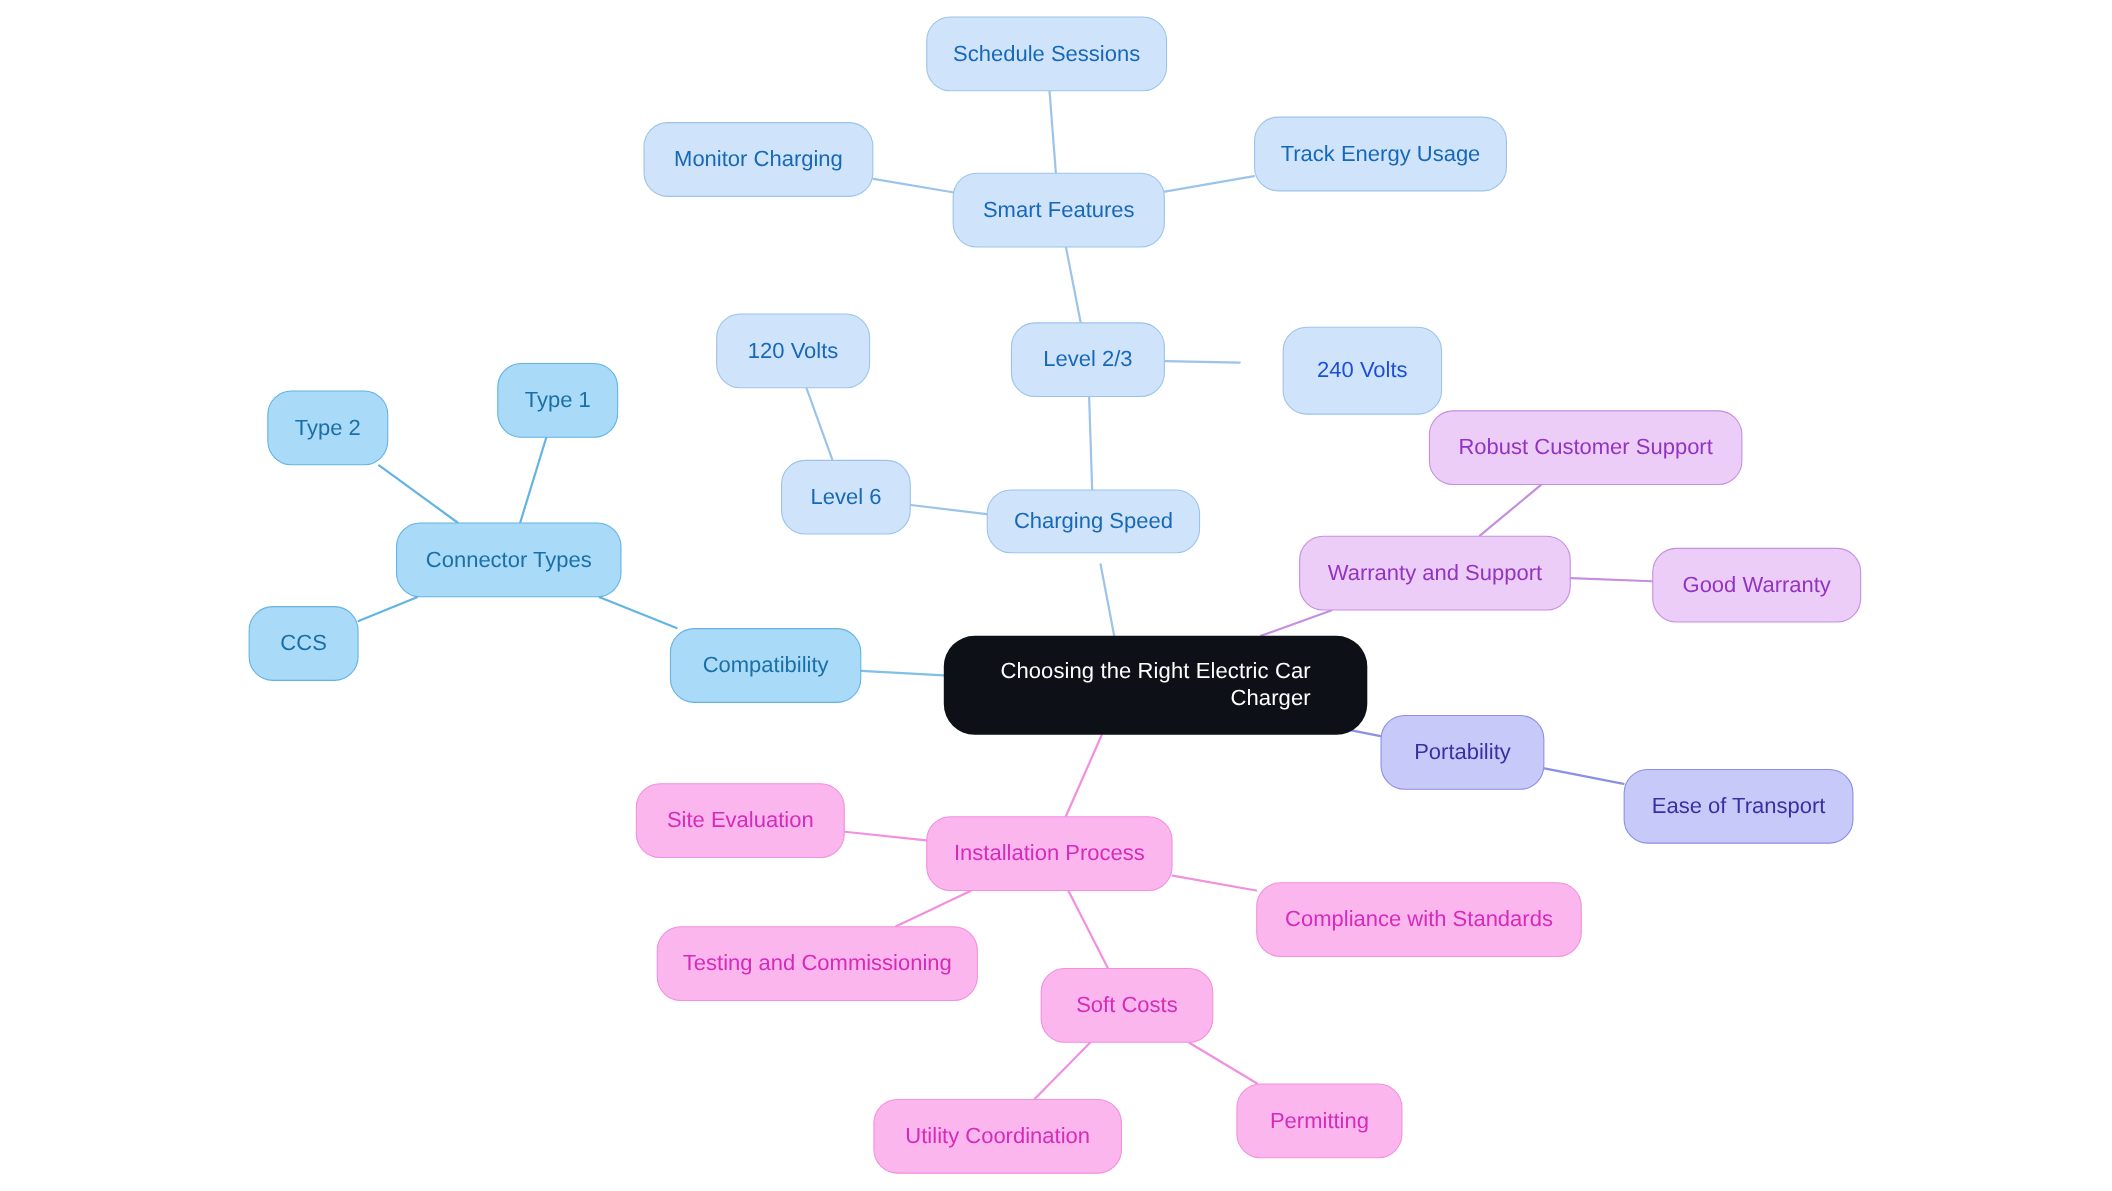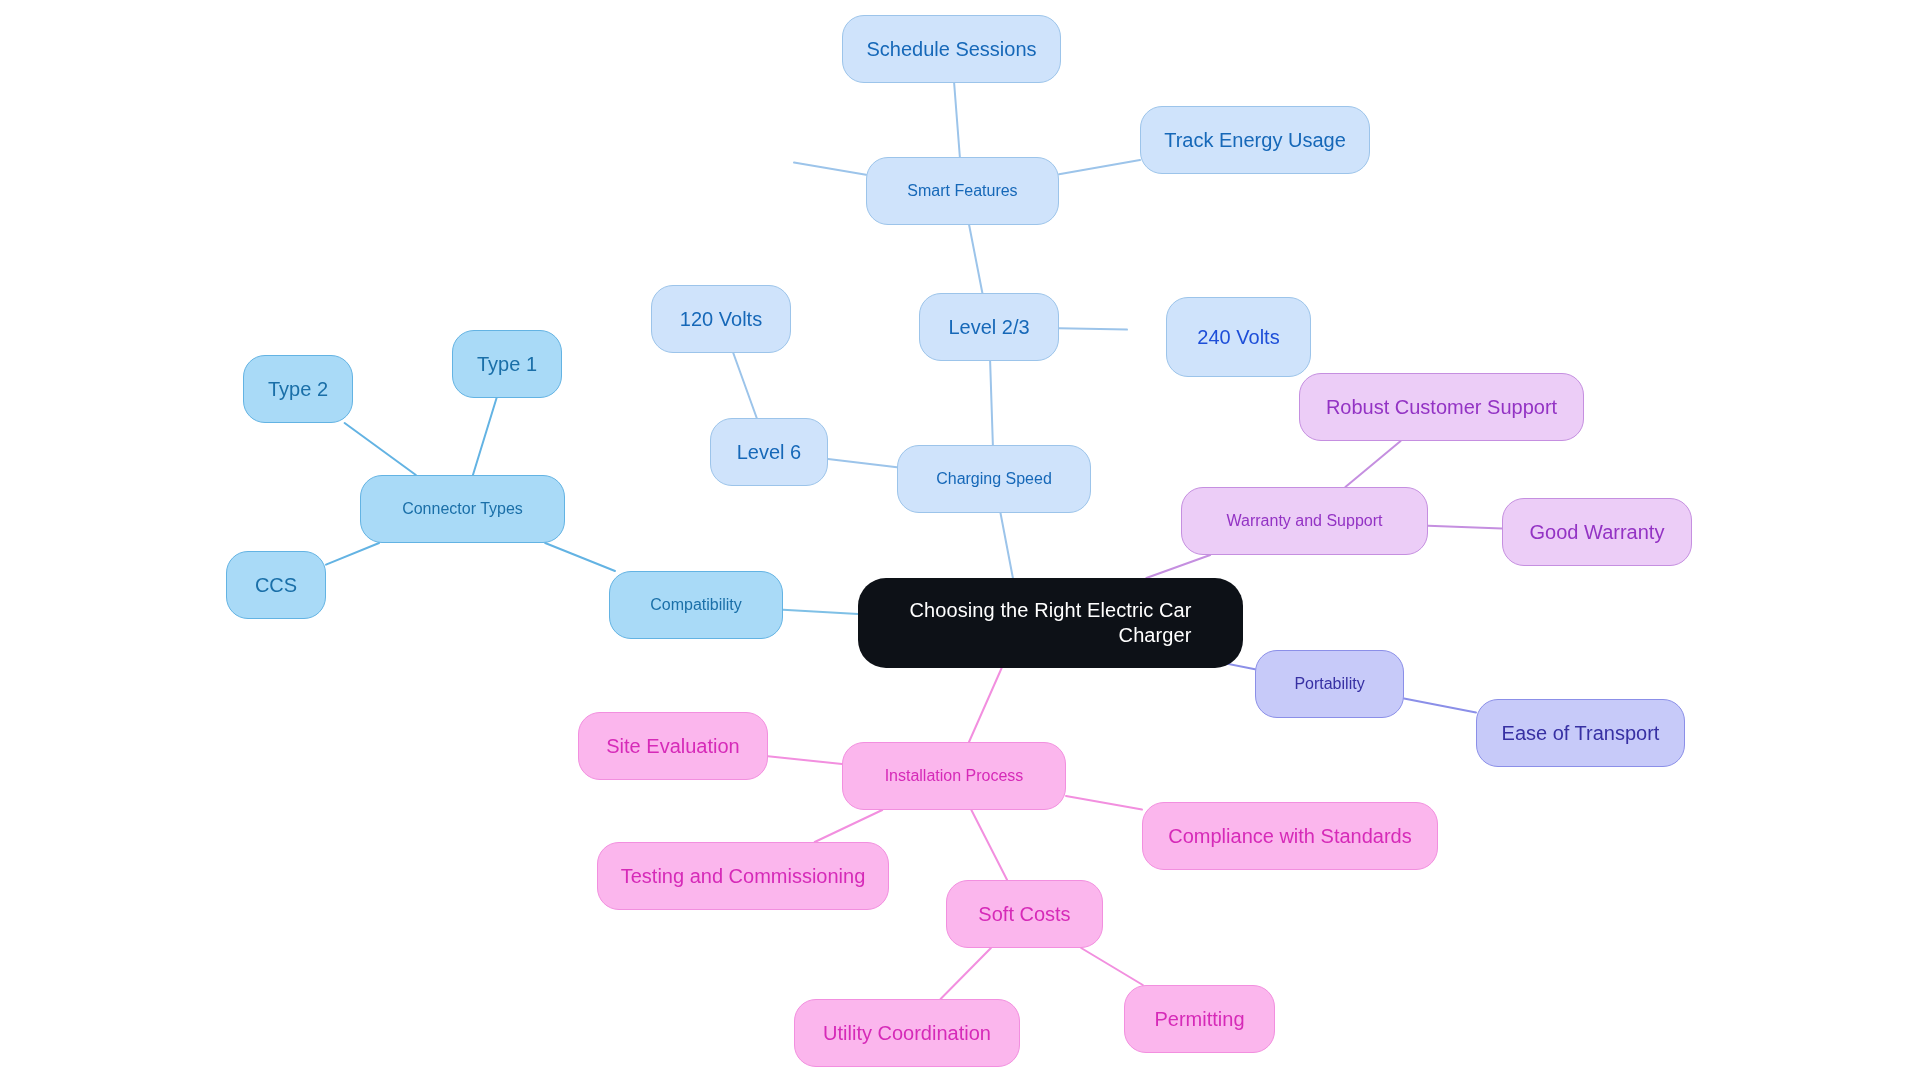--- a/index.html
+++ b/index.html
@@ -37,21 +37,21 @@
     line-height: 1.25;
     white-space: pre-line;
     padding: 2px 10px;
   }
   .node-root {
     border-width: 0;
     font-size: 20px;
     letter-spacing: 0.1px;
   }
   .node-branch {
-    font-size: 16px;
+    font-size: 20px;
   }
   .node-leaf {
     font-size: 20px;
   }
 </style>
 </head>
 <body>
 
 <div id="canvas" style="background: rgb(255, 255, 255);">
   <svg id="edges" viewBox="0 0 1920 1083" xmlns="http://www.w3.org/2000/svg">
@@ -82,27 +82,28 @@
       <line x1="990.9285714285714" y1="948" x2="940.5714285714286" y2="999" stroke="#f28fdf" stroke-width="2" stroke-linecap="round"></line>
       <line x1="1081.1666666666667" y1="948" x2="1142.8333333333333" y2="985" stroke="#f28fdf" stroke-width="2" stroke-linecap="round"></line>
     </svg>
 <div class="node node-root" style="left: 858px; top: 578px; width: 385px; height: 90px; border-radius: 28px; background: rgb(13, 17, 23); border-color: transparent; color: rgb(255, 255, 255); border-width: 0px;">Choosing the Right Electric Car
 Charger</div>
     <div class="node node-branch" style="left: 609px; top: 571px; width: 174px; height: 68px; border-radius: 22px; background: rgb(169, 218, 247); border-color: rgb(99, 179, 227); color: rgb(26, 111, 168);">Compatibility</div>
     <div class="node node-branch" style="left: 360px; top: 475px; width: 205px; height: 68px; border-radius: 22px; background: rgb(169, 218, 247); border-color: rgb(99, 179, 227); color: rgb(26, 111, 168);">Connector Types</div>
     <div class="node node-leaf" style="left: 243px; top: 355px; width: 110px; height: 68px; border-radius: 22px; background: rgb(169, 218, 247); border-color: rgb(99, 179, 227); color: rgb(26, 111, 168);">Type 2</div>
     <div class="node node-leaf" style="left: 452px; top: 330px; width: 110px; height: 68px; border-radius: 22px; background: rgb(169, 218, 247); border-color: rgb(99, 179, 227); color: rgb(26, 111, 168);">Type 1</div>
     <div class="node node-leaf" style="left: 226px; top: 551px; width: 100px; height: 68px; border-radius: 22px; background: rgb(169, 218, 247); border-color: rgb(99, 179, 227); color: rgb(26, 111, 168);">CCS</div>
-    <div class="node node-branch" style="left: 897px; top: 445px; width: 194px; height: 68px; border-radius: 22px; background: rgb(207, 227, 251); border-color: rgb(156, 196, 234); color: rgb(22, 104, 184);">Charging Speed</div>
+    <div class="node node-branch" style="left: 897px; top: 445px; width: 194px; height: 58px; border-radius: 22px; background: rgb(207, 227, 251); border-color: rgb(156, 196, 234); color: rgb(22, 104, 184);">Charging Speed</div>
     <div class="node node-leaf" style="left: 710px; top: 418px; width: 118px; height: 68px; border-radius: 22px; background: rgb(207, 227, 251); border-color: rgb(156, 196, 234); color: rgb(22, 104, 184);">Level 6</div>
     <div class="node node-leaf" style="left: 651px; top: 285px; width: 140px; height: 68px; border-radius: 22px; background: rgb(207, 227, 251); border-color: rgb(156, 196, 234); color: rgb(22, 104, 184);">120 Volts</div>
     <div class="node node-leaf" style="left: 919px; top: 293px; width: 140px; height: 68px; border-radius: 22px; background: rgb(207, 227, 251); border-color: rgb(156, 196, 234); color: rgb(22, 104, 184);">Level 2/3</div>
     <div class="node node-leaf" style="left: 1166px; top: 297px; width: 145px; height: 80px; border-radius: 22px; background: rgb(207, 227, 251); border-color: rgb(156, 196, 234); color: #1d4ed8;">240 Volts</div>
     <div class="node node-branch" style="left: 866px; top: 157px; width: 193px; height: 68px; border-radius: 22px; background: rgb(207, 227, 251); border-color: rgb(156, 196, 234); color: rgb(22, 104, 184);">Smart Features</div>
     <div class="node node-leaf" style="left: 842px; top: 15px; width: 219px; height: 68px; border-radius: 22px; background: rgb(207, 227, 251); border-color: rgb(156, 196, 234); color: rgb(22, 104, 184);">Schedule Sessions</div>
+    <div class="node node-leaf" style="left: 585px; top: 111px; width: 209px; height: 68px; border-radius: 22px; background: rgb(207, 227, 251); border-color: rgb(156, 196, 234); color: rgb(22, 104, 184);">Monitor Charging</div>
     <div class="node node-leaf" style="left: 1140px; top: 106px; width: 230px; height: 68px; border-radius: 22px; background: rgb(207, 227, 251); border-color: rgb(156, 196, 234); color: rgb(22, 104, 184);">Track Energy Usage</div>
     <div class="node node-branch" style="left: 1181px; top: 487px; width: 247px; height: 68px; border-radius: 22px; background: rgb(236, 205, 247); border-color: rgb(197, 143, 224); color: rgb(147, 51, 196);">Warranty and Support</div>
     <div class="node node-leaf" style="left: 1299px; top: 373px; width: 285px; height: 68px; border-radius: 22px; background: rgb(236, 205, 247); border-color: rgb(197, 143, 224); color: rgb(147, 51, 196);">Robust Customer Support</div>
     <div class="node node-leaf" style="left: 1502px; top: 498px; width: 190px; height: 68px; border-radius: 22px; background: rgb(236, 205, 247); border-color: rgb(197, 143, 224); color: rgb(147, 51, 196);">Good Warranty</div>
     <div class="node node-branch" style="left: 1255px; top: 650px; width: 149px; height: 68px; border-radius: 22px; background: rgb(199, 202, 249); border-color: rgb(139, 143, 232); color: rgb(55, 48, 163);">Portability</div>
     <div class="node node-leaf" style="left: 1476px; top: 699px; width: 209px; height: 68px; border-radius: 22px; background: rgb(199, 202, 249); border-color: rgb(139, 143, 232); color: rgb(55, 48, 163);">Ease of Transport</div>
     <div class="node node-branch" style="left: 842px; top: 742px; width: 224px; height: 68px; border-radius: 22px; background: rgb(251, 182, 237); border-color: rgb(242, 143, 223); color: rgb(214, 42, 184);">Installation Process</div>
     <div class="node node-leaf" style="left: 578px; top: 712px; width: 190px; height: 68px; border-radius: 22px; background: rgb(251, 182, 237); border-color: rgb(242, 143, 223); color: rgb(214, 42, 184);">Site Evaluation</div>
     <div class="node node-leaf" style="left: 597px; top: 842px; width: 292px; height: 68px; border-radius: 22px; background: rgb(251, 182, 237); border-color: rgb(242, 143, 223); color: rgb(214, 42, 184);">Testing and Commissioning</div>
     <div class="node node-leaf" style="left: 1142px; top: 802px; width: 296px; height: 68px; border-radius: 22px; background: rgb(251, 182, 237); border-color: rgb(242, 143, 223); color: rgb(214, 42, 184);">Compliance with Standards</div>

